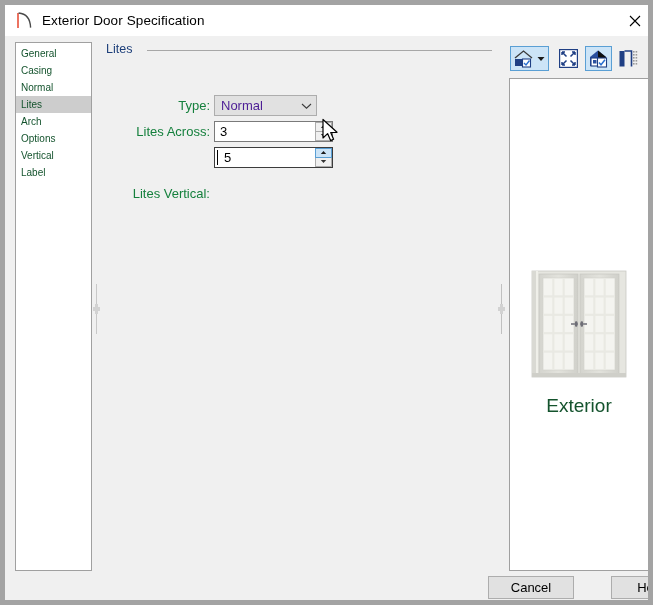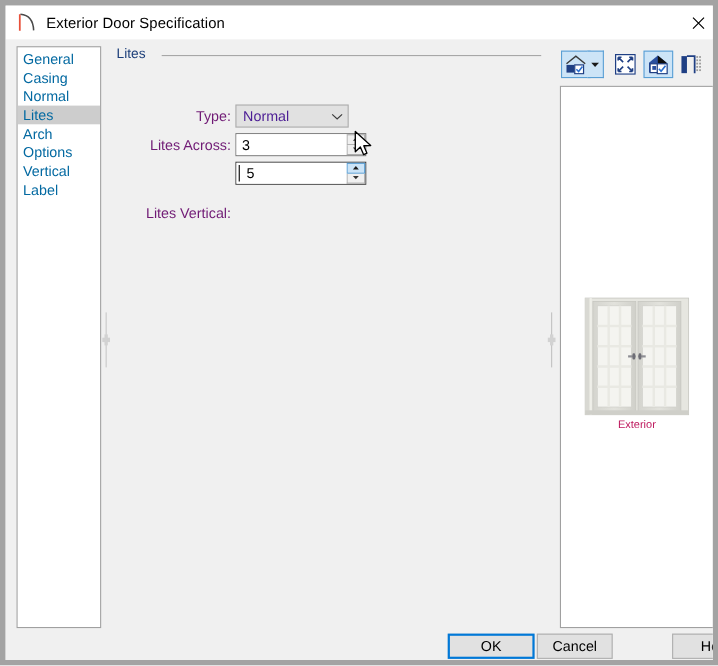--- a/index.html
+++ b/index.html
@@ -75,22 +75,22 @@
     height: 529px;
     background: #ffffff;
     border: 1px solid #a0a0a0;
     box-sizing: border-box;
     padding-top: 2px;
     overflow: hidden;
   }
   .cat-item {
     height: 17px;
     line-height: 17px;
-    font-size: 13px;
-    color: #0369a1;
+    font-size: 10px;
+    color: #14532d;
     padding-left: 5px;
     white-space: nowrap;
   }
   .cat-item.selected {
     background: #cdcdcd;
   }
 
   
   .splitter {
     position: absolute;
@@ -159,21 +159,21 @@
   }
 
   
   .form-row {
     position: absolute;
     display: flex;
     align-items: center;
   }
   .form-label {
     font-size: 13px;
-    color: #701a75;
+    color: #15803d;
     text-align: right;
     white-space: nowrap;
   }
 
   
   .combo {
     position: absolute;
     left: 209px;
     top: 59px;
     width: 103px;
@@ -322,22 +322,23 @@
   }
   .door-wrap {
     position: absolute;
     left: 0; right: 0;
     top: 190px;
     display: flex;
     flex-direction: column;
     align-items: center;
   }
   .door-caption {
-    font-size: 10px;
-    color: #be185d;
+    margin-top: 14px;
+    font-size: 19px;
+    color: #14532d;
   }
 
   
   .btn {
     position: absolute;
     height: 23px;
     background: #e1e1e1;
     border: 1px solid #adadad;
     box-sizing: border-box;
     font-size: 13px;
@@ -350,21 +351,21 @@
   #btn-ok {
     left: 402px;
     top: 540px;
     width: 79px;
     border: 2px solid #0078d7;
     background: #e1e1e1;
   }
   #btn-cancel {
     left: 483px;
     top: 540px;
-    width: 69px;
+    width: 86px;
     background: #e1e1e1;
     border: 1px solid #adadad;
   }
   #btn-help {
     left: 564px;
     top: 540px;
     width: 79px;
     background: #e1e1e1;
     border: 1px solid #adadad;
     margin-left: 42px;
@@ -610,23 +611,20 @@
             <rect x="51" y="54" width="7" height="2" fill="#8d8d93"></rect>
             <rect x="51.6" y="52.2" width="2.4" height="5.6" rx="1" fill="#6e6e76"></rect>
           </g>
 
           <rect x="3" y="104" width="94" height="4" fill="#cfcfc9"></rect>
         </svg>
         <span class="door-caption">Exterior</span>
       </div>
     </div>
 
-    <div class="btn" id="btn-ok">
-      <span>OK</span>
-    </div>
     <div class="btn" id="btn-cancel">
       <span>Cancel</span>
     </div>
     <div class="btn" id="btn-help">
       <span>Help</span>
     </div>
 
     <svg class="resize-grip" viewBox="0 0 12 12">
       <g fill="#b4b4b4">
         <rect x="8" y="2" width="2" height="2"></rect>

